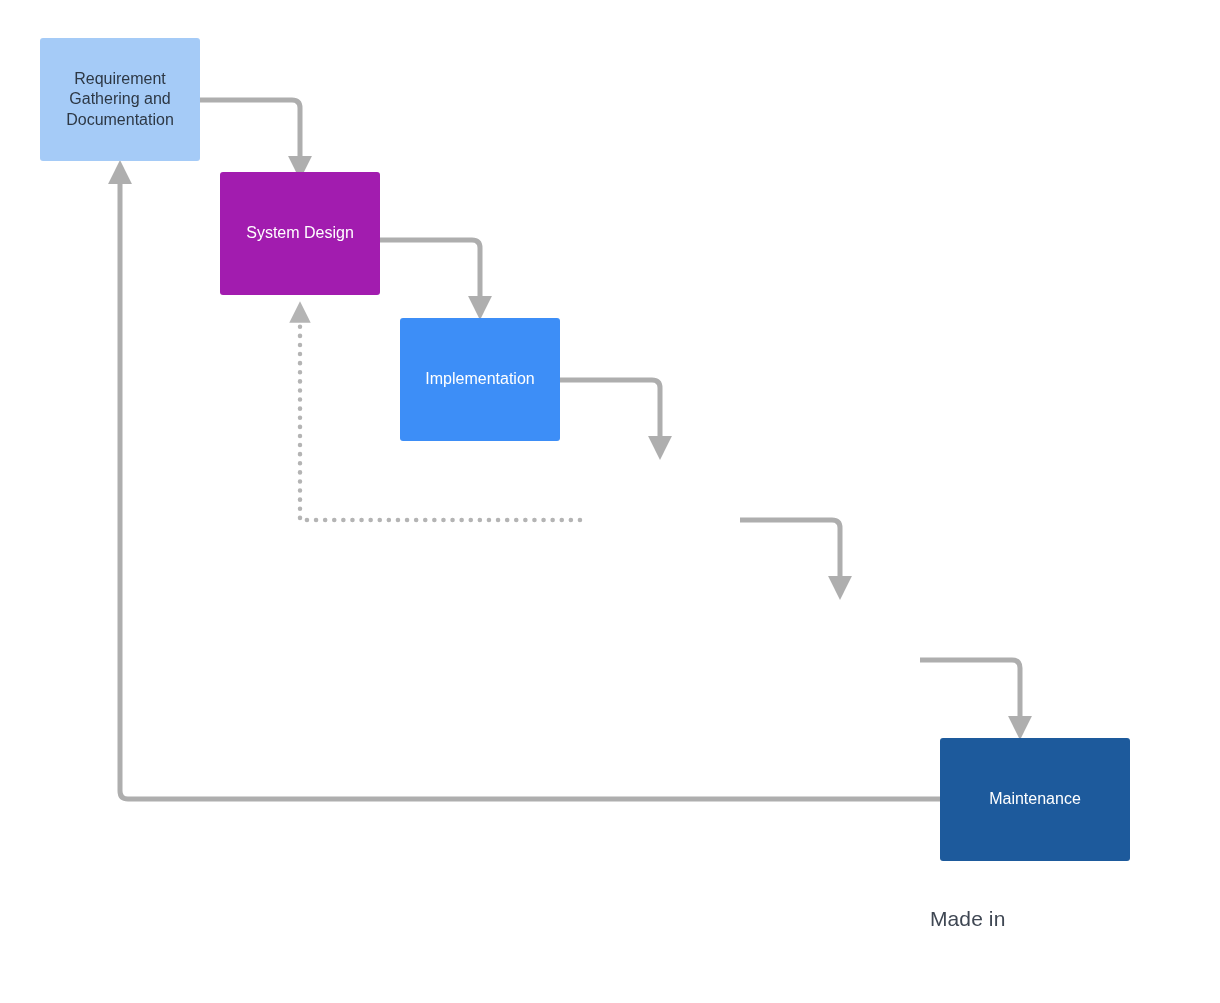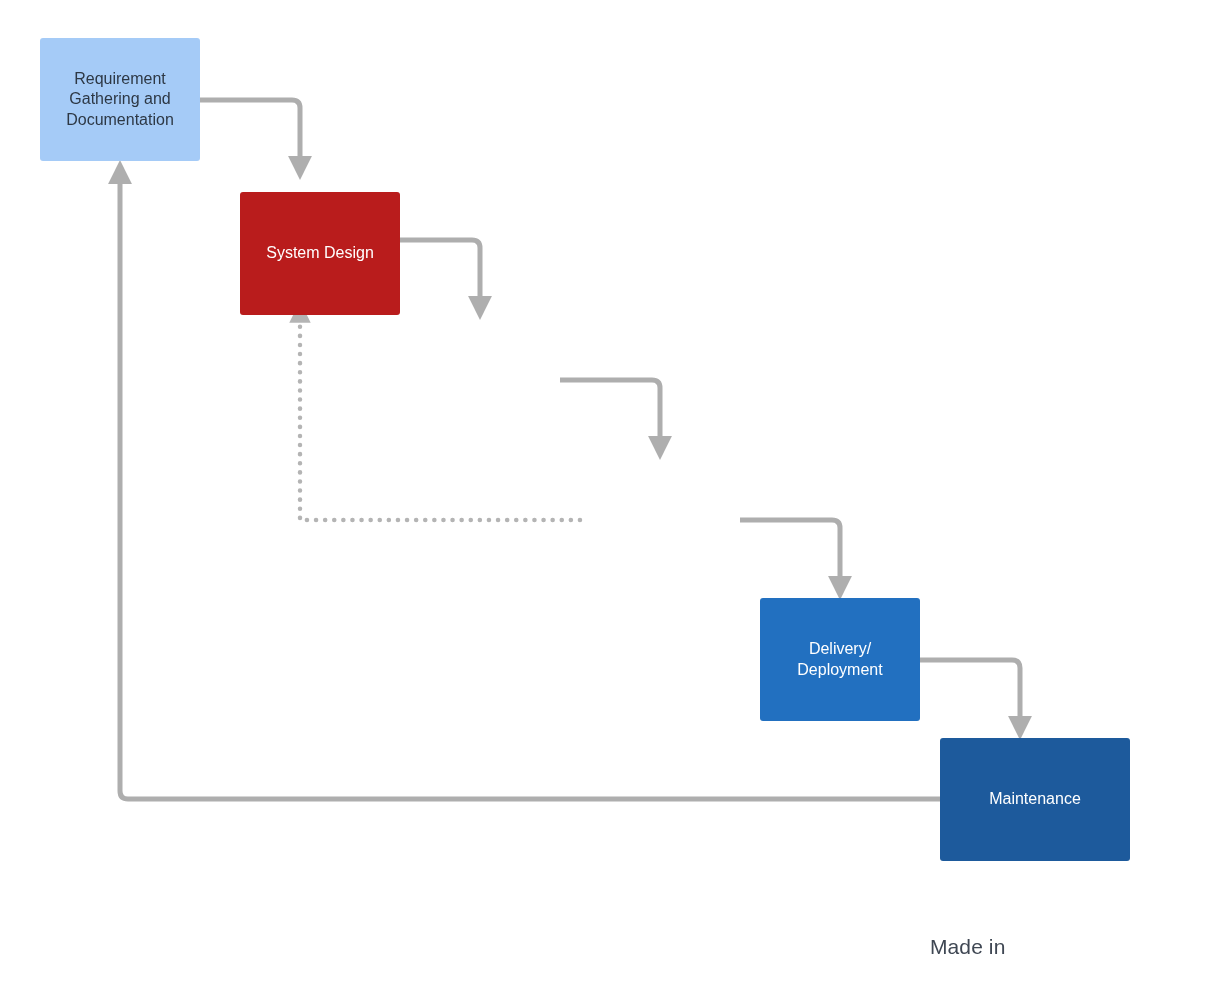--- a/index.html
+++ b/index.html
@@ -48,21 +48,20 @@
     padding: 0 6px;
   }
   #logo-block {
     position: absolute;
     left: 930px;
     top: 908px;
     width: 280px;
     height: 86px;
     display: flex;
     flex-direction: row;
-    align-items: center;
     justify-content: flex-start;
   }
   #made-in-text {
     font-size: 21px;
     color: #3f4753;
     letter-spacing: 0.1px;
     line-height: 1;
     margin-bottom: 9px;
   }
   #logo-row {
@@ -110,30 +109,29 @@
 
     <path d="M 580 520 L 300 520 L 300 312" fill="none" stroke="#b4b4b4" stroke-width="4.5" stroke-linecap="round" stroke-dasharray="0.1 9" marker-end="url(#arrow-dotted)"></path>
   </svg>
 
   <div class="node" style="left:40px; top:38px; width:160px; height:123px; background:#a5cbf7; color:#2d3845; font-size:16px;">
     <span class="node-label">Requirement
 Gathering and
 Documentation</span>
   </div>
 
-  <div class="node" style="left:220px; top:192px; width:160px; height:123px; background:#b91c1c; color:#ffffff; font-size:16px;margin-left:20px;">
+  <div class="node" style="left:220px; top:172px; width:160px; height:123px; background:#a21caf; color:#ffffff; font-size:16px;">
     <span class="node-label">System Design</span>
   </div>
 
+  <div class="node" style="left:400px; top:318px; width:160px; height:123px; background:#3d8ef7; color:#ffffff; font-size:16px;">
+    <span class="node-label">Implementation</span>
+  </div>
 
 
-  <div class="node" style="left:760px; top:598px; width:160px; height:123px; background:#2270c0; color:#ffffff; font-size:16px;">
-    <span class="node-label">Delivery/
-Deployment</span>
-  </div>
 
   <div class="node" style="left:940px; top:738px; width:190px; height:123px; background:#1d5a9c; color:#ffffff; font-size:16px;">
     <span class="node-label">Maintenance</span>
   </div>
 
   <div id="logo-block">
     <div id="made-in-text">Made in</div>
   </div>
 
 </div>

